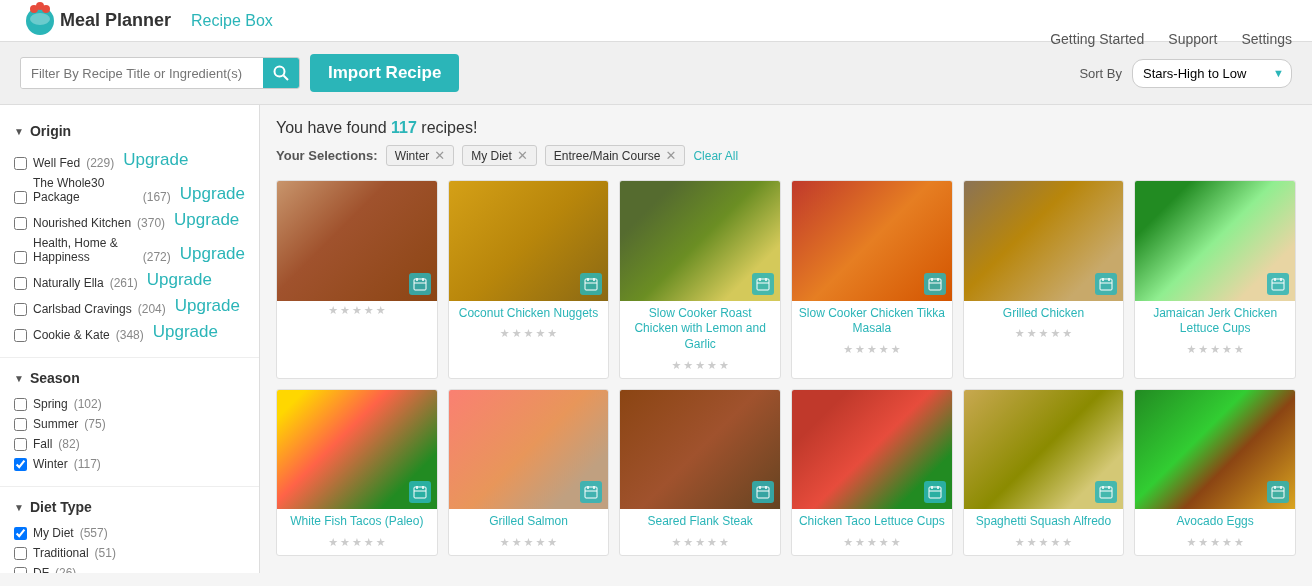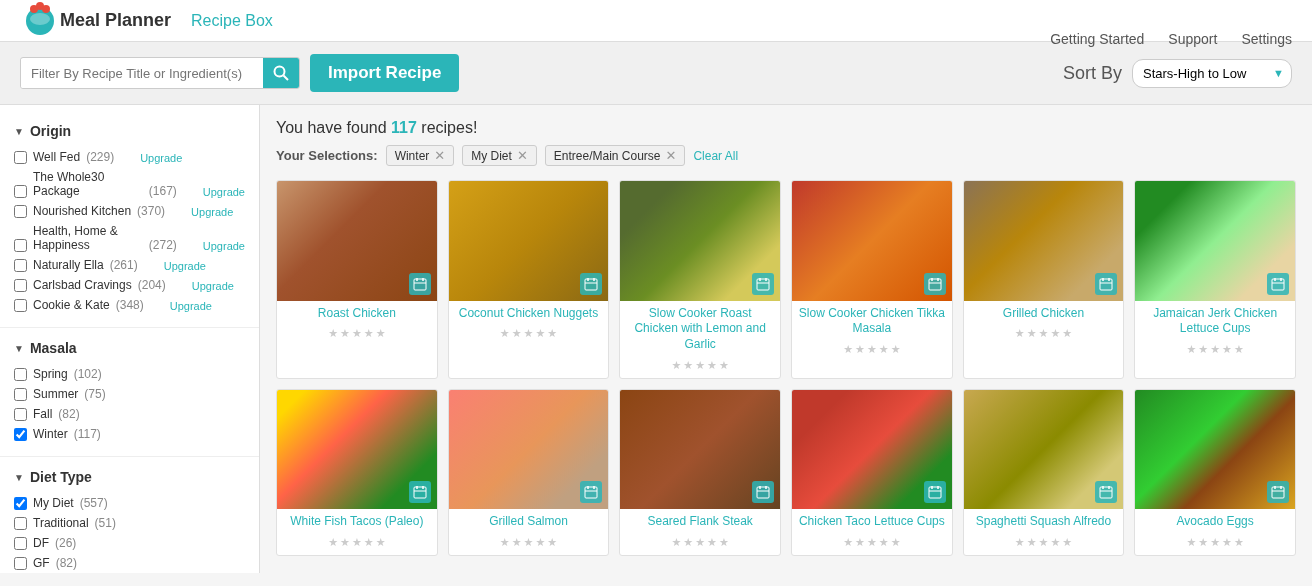--- a/index.html
+++ b/index.html
@@ -49,21 +49,21 @@
     .search-btn {
       background: #2bb5b8; border: none; cursor: pointer; padding: 7px 10px; display: flex; align-items: center;
     }
     .import-btn {
       background: #2bb5b8; color: #fff; border: none; border-radius: 4px;
       padding: 9px 18px; font-size: 17px; font-weight: bold; cursor: pointer;
     }
     .sort-wrap {
       margin-left: auto; display: flex; align-items: center; gap: 10px;
     }
-    .sort-label { font-size: 18px; color: #555; }
+    .sort-label { font-size: 13px; color: #555; }
     .sort-select {
       border: 1px solid #ccc; padding: 6px 30px 6px 10px; font-size: 13px; background: #fff;
       appearance: none; border-radius: 11px; cursor: pointer; min-width: 160px;
     }
     .sort-select-wrap { position: relative; }
     .sort-select-wrap::after {
       content: '▼'; position: absolute; right: 8px; top: 50%; transform: translateY(-50%);
       font-size: 11px; color: #2bb5b8; pointer-events: none;
     }
 
@@ -84,21 +84,21 @@
     .sidebar-section-header .arrow { font-size: 10px; color: #555; }
     .sidebar-items { padding: 0 14px 8px 14px; }
     .sidebar-item {
       display: flex; align-items: flex-end; gap: 6px;
       padding: 3px 0; font-size: 12px; cursor: pointer;
     }
     .sidebar-item input[type="checkbox"] { cursor: pointer; }
     .sidebar-item-label { color: #333; }
     .sidebar-item-count { color: #888; }
     .sidebar-item-upgrade {
-      color: #2bb5b8; font-size: 11px; cursor: pointer; margin-left: 20px;
+      color: #2bb5b8; font-size: 17px; cursor: pointer; margin-left: 3px;
     }
 
     
     .content-area {
       flex: 1; overflow-y: auto; padding: 14px 16px;
     }
     .results-header {
       font-size: 16px; margin-bottom: 8px; color: #333;
     }
     .results-count { color: #2bb5b8; font-weight: bold; }
@@ -260,21 +260,21 @@
     <span class="sidebar-item-label">Cookie &amp; Kate</span>
     <span class="sidebar-item-count">(348)</span>
     <span class="sidebar-item-upgrade">Upgrade</span>
   </div>
       </div>
 
     <hr class="sidebar-divider">
 
     <div class="sidebar-section-header">
       <span class="arrow">▼</span>
-      <span>Masala</span>
+      <span>Season</span>
     </div>
     <div class="sidebar-items" id="season-items">
         <div class="sidebar-item">
     <input type="checkbox" style="">
     <span class="sidebar-item-label">Spring</span>
     <span class="sidebar-item-count">(102)</span>
   </div>
         <div class="sidebar-item">
     <input type="checkbox" style="">
     <span class="sidebar-item-label">Summer</span>
@@ -353,21 +353,20 @@
       </div>
       <div class="calendar-icon">
         <svg width="14" height="14" viewBox="0 0 14 14" fill="white">
           <rect x="1" y="2" width="12" height="11" rx="1" stroke="white" stroke-width="1" fill="none"></rect>
           <line x1="4" y1="1" x2="4" y2="4" stroke="white" stroke-width="1.5"></line>
           <line x1="10" y1="1" x2="10" y2="4" stroke="white" stroke-width="1.5"></line>
           <line x1="1" y1="6" x2="13" y2="6" stroke="white" stroke-width="1"></line>
         </svg>
       </div>
     </div>
-    <div class="recipe-name">Roast Chicken</div>
     <div class="recipe-stars">
             <span class="star">★</span>
             <span class="star">★</span>
             <span class="star">★</span>
             <span class="star">★</span>
             <span class="star">★</span>
           </div>
   </div>
         <div class="recipe-card">
     <div class="recipe-img-wrap">

